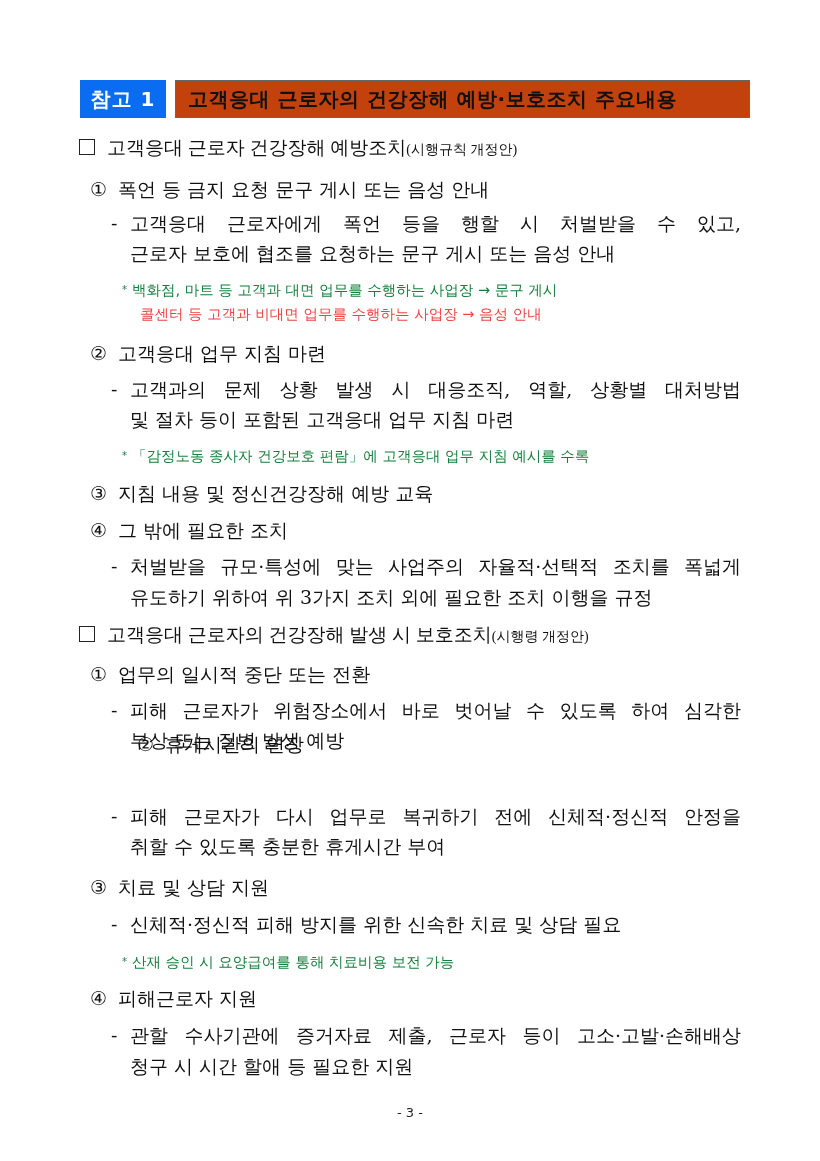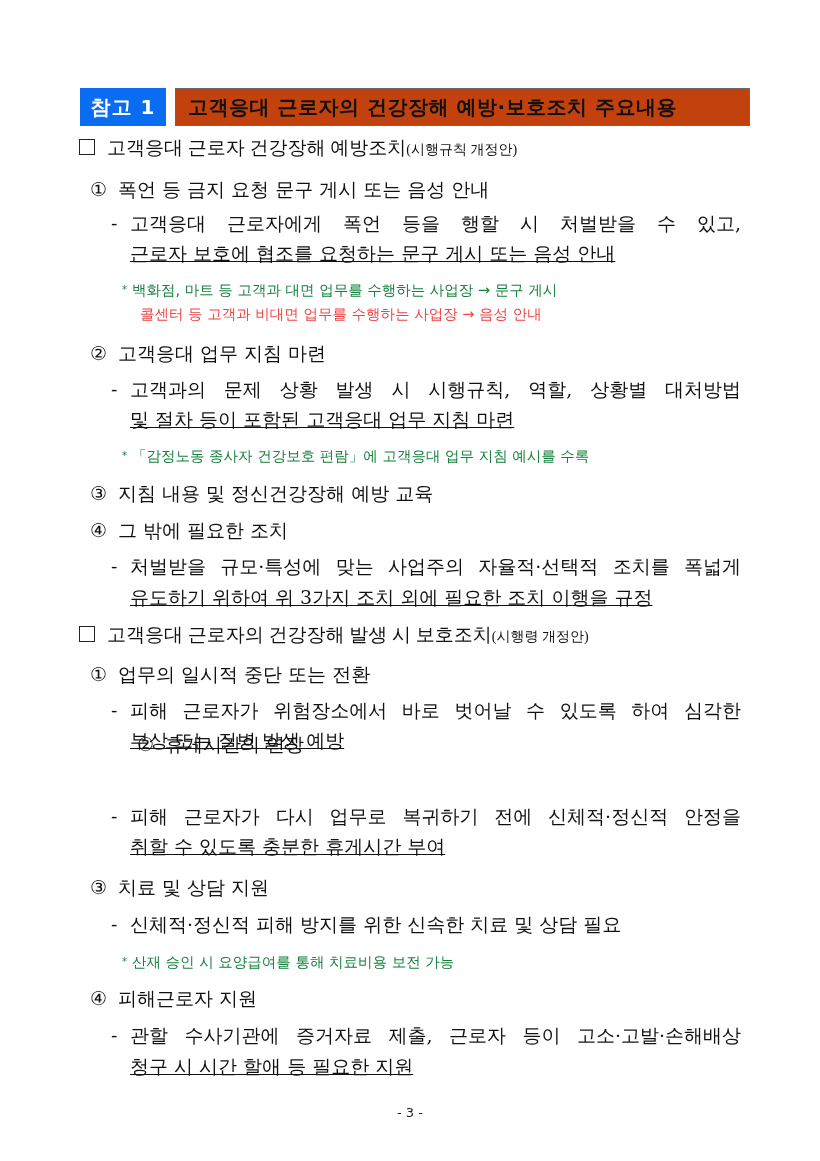--- a/index.html
+++ b/index.html
@@ -1,21 +1,21 @@
 <!DOCTYPE html>
 <html><head>
 <meta charset="utf-8">
 <style>
   html, body { margin: 0; padding: 0; background: #ffffff; }
   body {
     width: 820px; height: 1161px; position: relative; overflow: hidden;
     font-family: "DejaVu Serif", "Liberation Serif", serif;
     color: #111111;
   }
-  .header { position: absolute; left: 80px; top: 88px; height: 24px; width: 658px; }
+  .header { position: absolute; left: 80px; top: 80px; height: 24px; width: 658px; }
   .badge {
     position: absolute; left: 0; top: 0; width: 86px; height: 38px;
     background: #0a6cf0; color: #ffffff;
     font-family: "DejaVu Sans", "Liberation Sans", sans-serif; font-weight: bold;
     font-size: 20px; line-height: 38px; text-align: center; letter-spacing: 1px;
   }
   .title-box {
     position: absolute; left: 95px; top: 0; width: 561px; height: 36px;
     border: 1px solid #666666; background: #c2410c;
     font-family: "DejaVu Sans", "Liberation Sans", sans-serif; font-weight: bold;
@@ -28,21 +28,21 @@
   .sec { left: 79px; font-family: Liberation Serif, serif; }
   .sq {
     display: inline-block; width: 14px; height: 14px; border: 1.3px solid #222;
     vertical-align: -1px; margin-right: 12px;
   }
   .small { font-size: 14px; }
   .item { left: 90px; }
   .num { display: inline-block; width: 28px; font-family: "DejaVu Serif", serif; }
   .body-line { left: 111px; width: 630px; }
   .dash { display: inline-block; width: 19px; }
-  .cont { left: 130px; width: 611px; text-decoration: underline; }
+  .cont { left: 130px; width: 611px; }
   .just { text-align: justify; text-align-last: justify; }
   .note { left: 122px; font-size: 14.5px; line-height: 20px; font-family: "DejaVu Sans", "Liberation Sans", sans-serif; color: #15803d; }
   .note2 { left: 140px; font-size: 14.5px; line-height: 20px; font-family: "DejaVu Sans", "Liberation Sans", sans-serif; color: #ef4444; }
   .star { display: inline-block; width: 10px; font-size: 10px; vertical-align: 2px; }
   .page-num {
     position: absolute; left: 0; width: 820px; top: 1105px; text-align: center;
     font-family: "DejaVu Sans", "Liberation Sans", sans-serif; font-size: 13px; color: #222;
   }
 </style>
 </head>
@@ -66,21 +66,21 @@
 <div class="line cont" style="top:240px;">근로자 보호에 협조를 요청하는 문구 게시 또는 음성 안내</div>
 <div class="line note" style="top:280px;">
   <span class="star">*</span><span>백화점, 마트 등 고객과 대면 업무를 수행하는 사업장 → 문구 게시</span>
 </div>
 <div class="line note2" style="top:304px;">콜센터 등 고객과 비대면 업무를 수행하는 사업장 → 음성 안내</div>
 
 <div class="line item" style="top:340px;">
   <span class="num">②</span><span>고객응대 업무 지침 마련</span>
 </div>
 <div class="line body-line just" style="top:376px;">
-  <span class="dash">-</span><span>고객과의 문제 상황 발생 시 시행규칙, 역할, 상황별 대처방법</span>
+  <span class="dash">-</span><span>고객과의 문제 상황 발생 시 대응조직, 역할, 상황별 대처방법</span>
 </div>
 <div class="line cont" style="top:406px;">및 절차 등이 포함된 고객응대 업무 지침 마련</div>
 <div class="line note" style="top:446px;">
   <span class="star">*</span><span>「감정노동 종사자 건강보호 편람」에 고객응대 업무 지침 예시를 수록</span>
 </div>
 
 <div class="line item" style="top:480px;">
   <span class="num">③</span><span>지침 내용 및 정신건강장해 예방 교육</span>
 </div>
 

